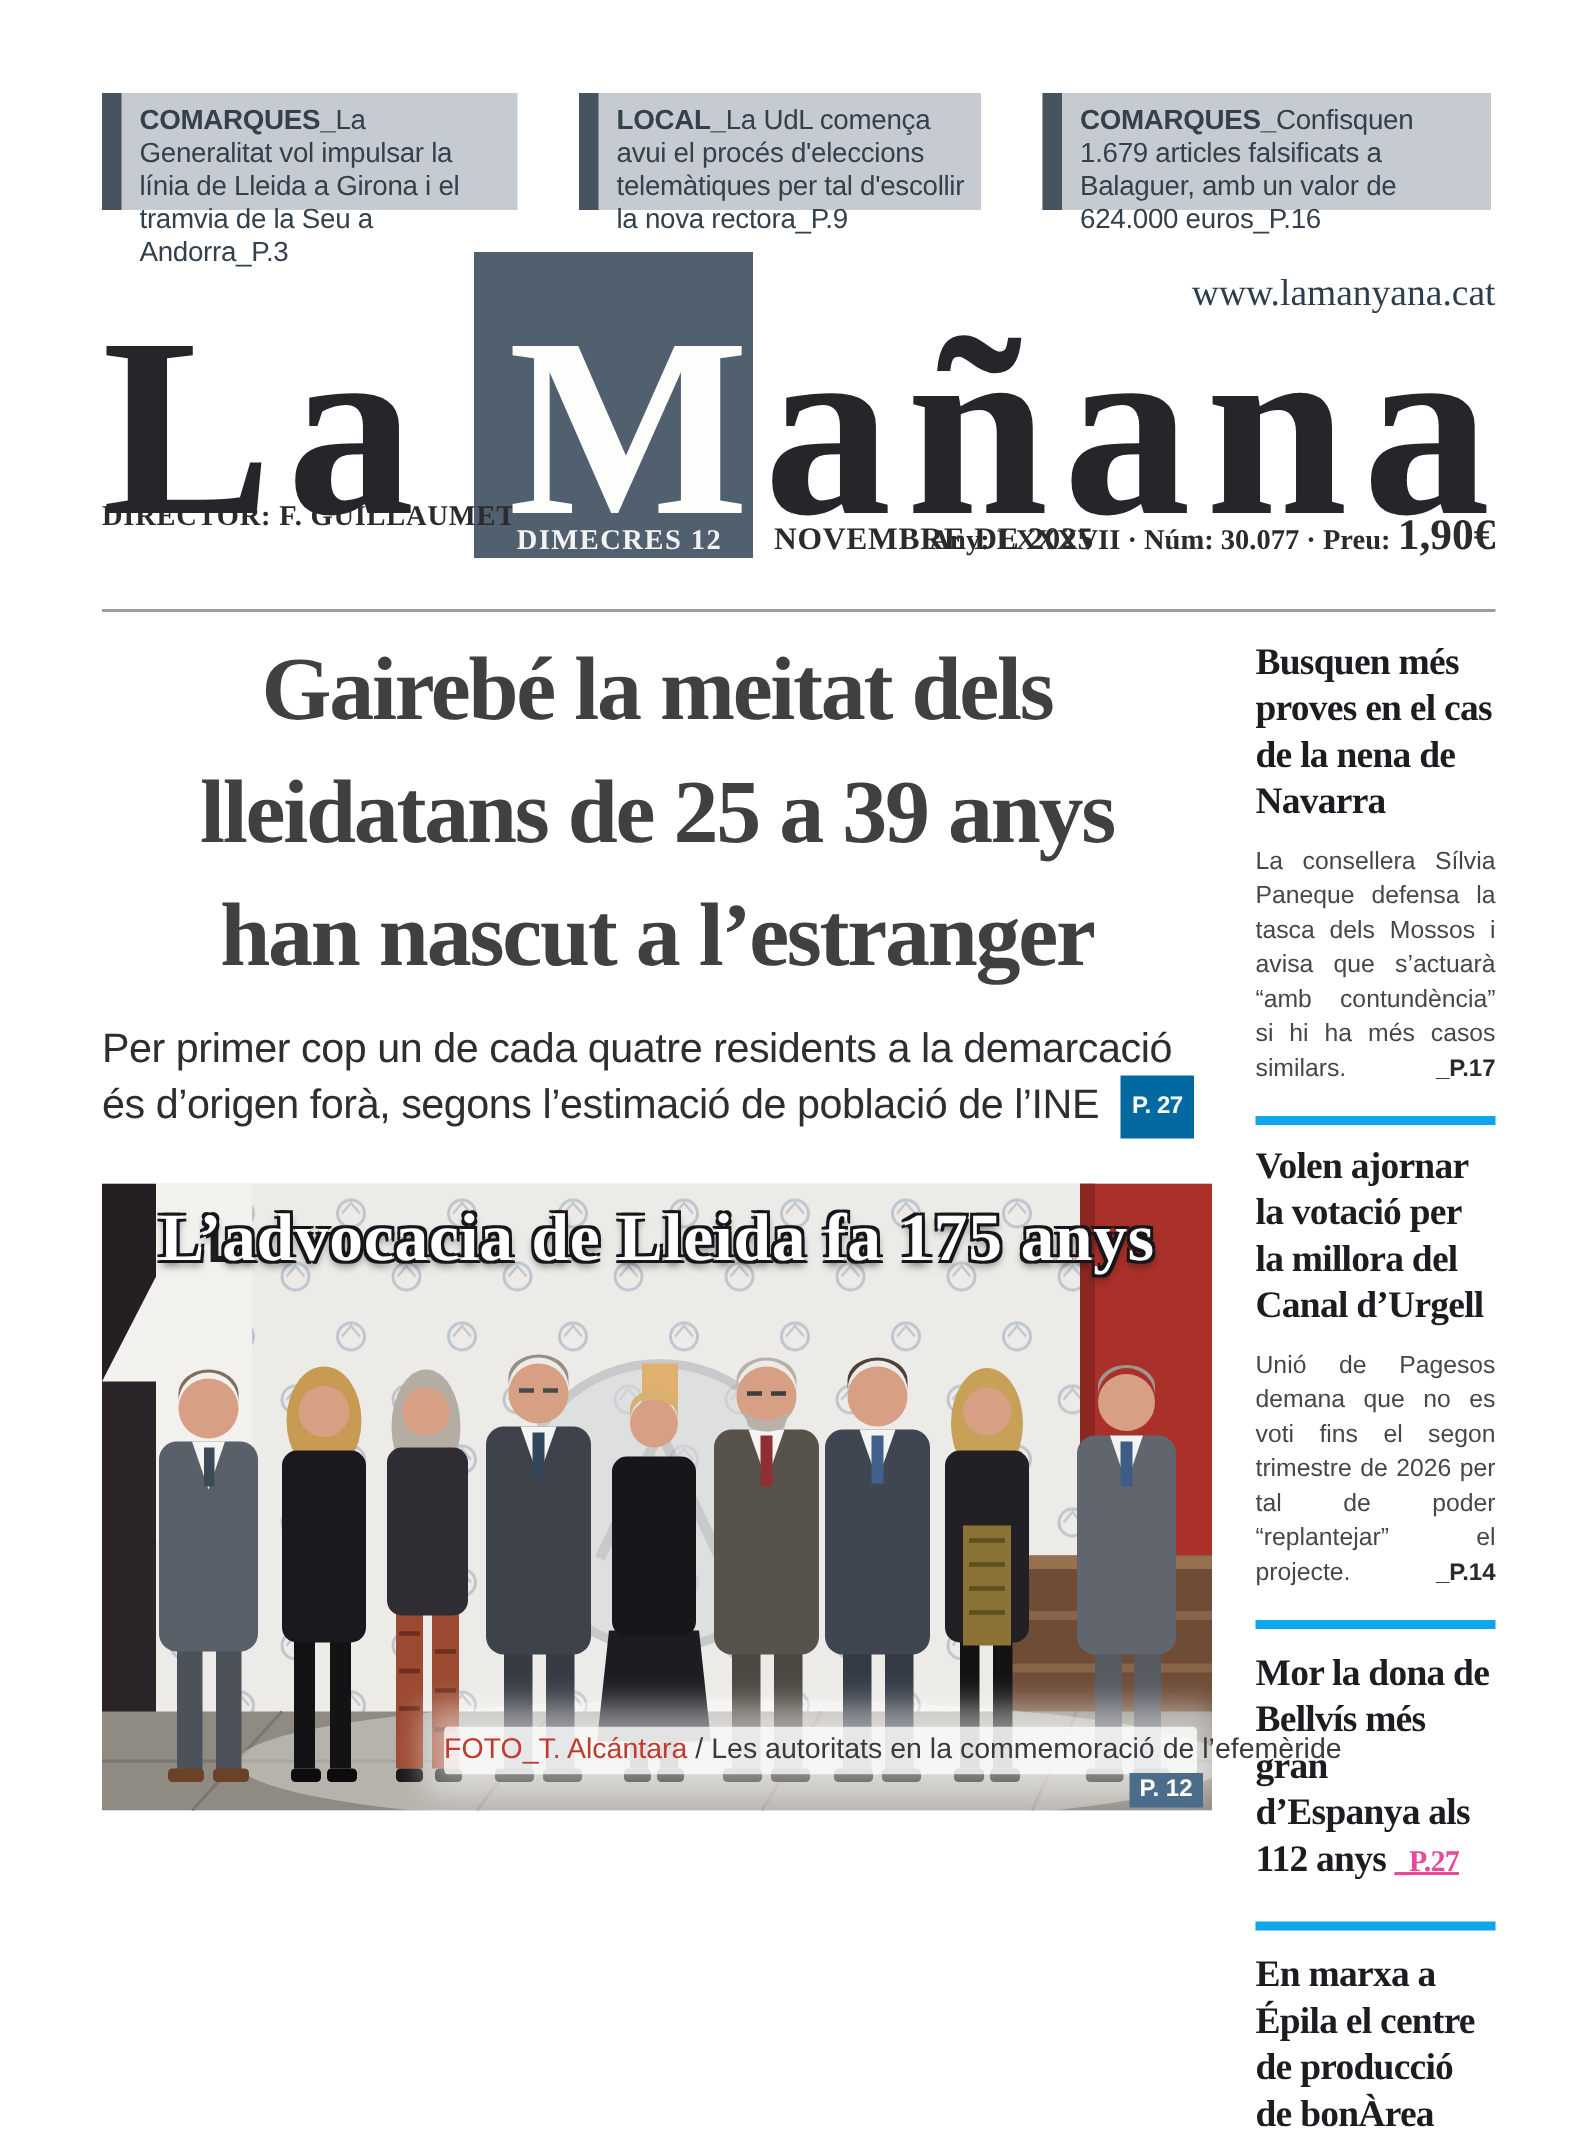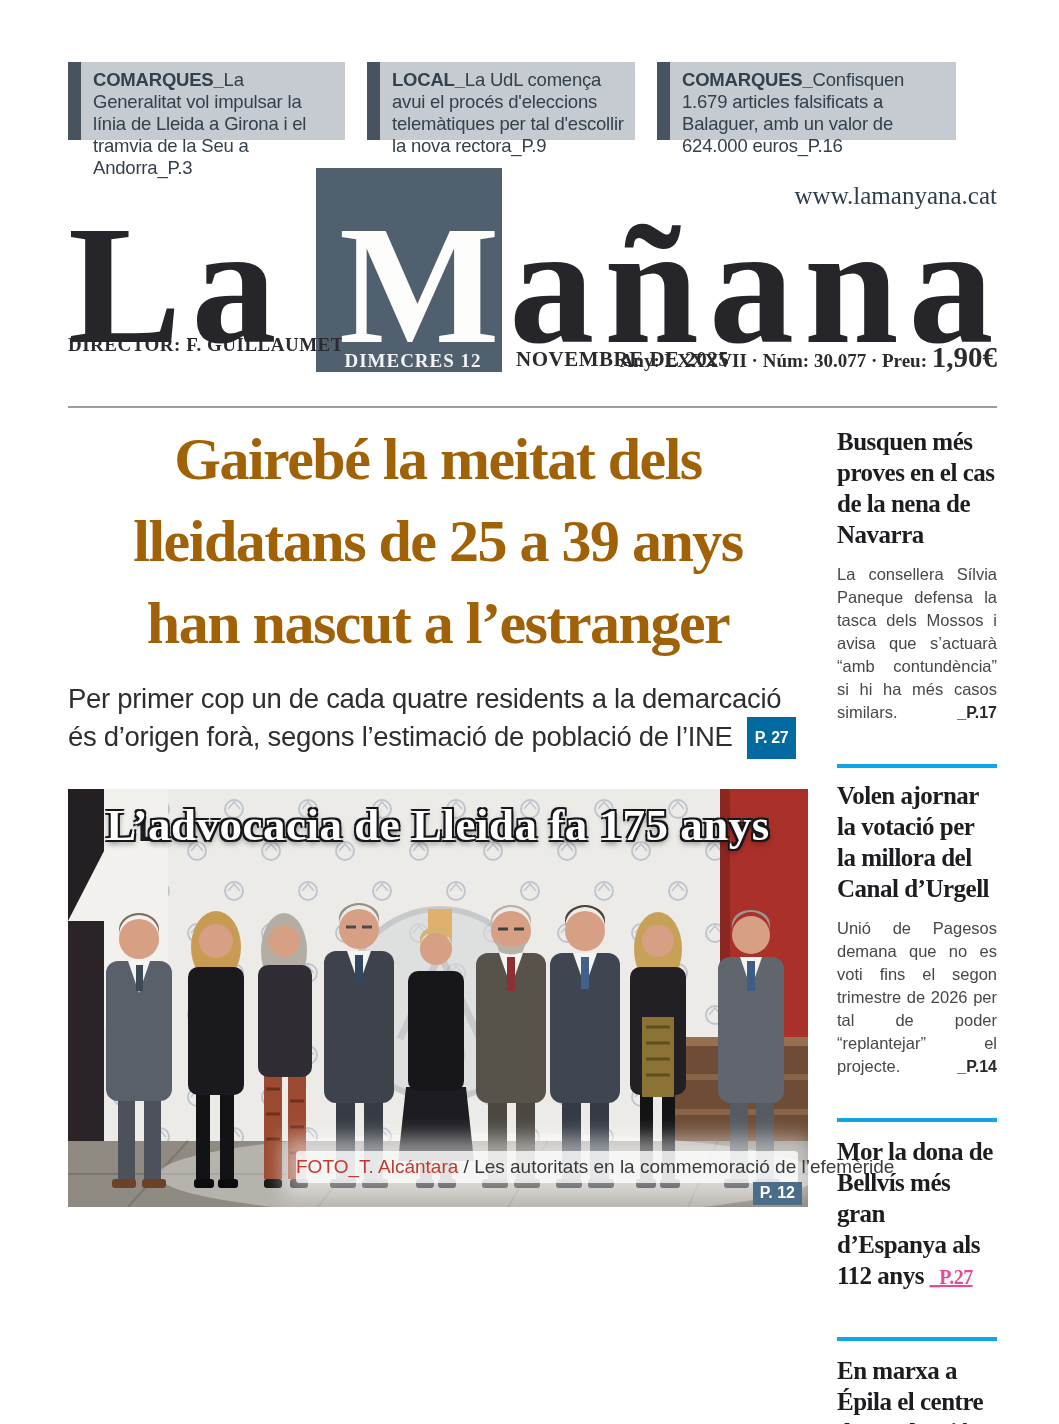--- a/index.html
+++ b/index.html
@@ -1,21 +1,21 @@
 <!DOCTYPE html>
 <html><head>
 <meta charset="utf-8">
 <style>
   * { margin:0; padding:0; box-sizing:border-box; }
   html,body { background:#ffffff; }
   body { width:1059px; height:1424px; font-family:"Liberation Sans", sans-serif; position:relative; overflow:hidden; }
   .page { position:absolute; left:68px; top:0; width:929px; }
 
   
-  .strip { display:flex; gap:22px; margin-top:62px; }
+  .strip { display:flex; gap:41px; margin-top:62px; }
   .strip-box { display:flex; width:299px; height:78px; background:#c5cbd1; }
   .strip-box:first-child { width:277px; }
   .strip-box:nth-child(2) { width:268px; }
   .strip-bar { width:13px; background:#47545f; flex:none; }
   .strip-text { padding:7px 10px 6px 12px; font-size:18.5px; line-height:22px; color:#34404c; letter-spacing:-0.2px; }
   .strip-text b { font-weight:700; }
 
   
   .masthead { position:relative; height:212px; margin-top:28px; }
   .m-box { position:absolute; left:248px; top:0; width:186px; height:204px; background:#50606e; }
@@ -26,37 +26,37 @@
   .m-director { position:absolute; left:0; bottom:24px; font-family:"Liberation Serif", serif; font-weight:700; font-size:19px; color:#2b2b2e; letter-spacing:0.5px; }
   .m-date { position:absolute; left:448px; bottom:8px; font-family:"Liberation Serif", serif; font-weight:700; font-size:21px; color:#2b2b2e; letter-spacing:0.5px; }
   .m-meta { position:absolute; right:0; bottom:6px; font-family:"Liberation Serif", serif; font-weight:700; font-size:19px; color:#2b2b2e; }
   .m-meta .price { font-size:29px; }
 
   .rule-main { border-top:2px solid #979da3; margin-top:26px; }
 
   
   .main { display:flex; gap:29px; margin-top:6px; }
   .leadcol { width:740px; flex:none; }
-  .headline { text-align:center; font-family:"Liberation Serif", serif; font-weight:700; font-size:60px; line-height:82px; letter-spacing:-1.5px; color:#a16207; margin-top:4px; }
+  .headline { text-align:center; font-family:"Liberation Serif", serif; font-weight:700; font-size:60px; line-height:82px; letter-spacing:-1.5px; color:#404040; margin-top:4px; }
   .subhead { margin-top:16px; font-size:27.5px; line-height:37px; color:#2d2e31; letter-spacing:-0.3px; }
   .badge { display:inline-block; background:#0369a1; color:#fff; font-weight:700; font-size:16px; padding:2px 8px 3px; margin-left:14px; vertical-align:3px; }
 
   
   .photo { position:relative; width:740px; height:418px; margin-top:30px; background:#eceae6; }
   .photo svg { position:absolute; inset:0; }
   .overlay-title { position:absolute; top:10px; left:0; width:100%; text-align:center; font-family:"Liberation Serif", serif; font-weight:700; font-size:45px; letter-spacing:0.5px; color:#ffffff; z-index:4;
      text-shadow:-2px -2px 0 #15151a, 2px -2px 0 #15151a, -2px 2px 0 #15151a, 2px 2px 0 #15151a, 0 3px 6px rgba(0,0,0,.6); }
   .caption { position:absolute; left:228px; right:10px; bottom:24px; background:rgba(255,255,255,.88); box-shadow:0 0 20px 14px rgba(255,255,255,.5); border-radius:3px; padding:5px 0; font-size:19px; color:#3a3a3d; z-index:4; white-space:nowrap; }
   .caption .credit { color:#c13a2d; }
   .photo-badge { position:absolute; right:6px; bottom:2px; background:#4c6d89; color:#fff; font-weight:700; font-size:16px; padding:2px 7px 3px; z-index:5; }
 
   
   .sidebar { width:160px; flex:none; }
   .side-item { padding:12px 0 20px; }
-  .side-item + .side-item { border-top:4px solid #0ea5e9;margin-top:20px; }
+  .side-item + .side-item { border-top:6px solid #0ea5e9; }
   .side-title { font-family:"Liberation Serif", serif; font-weight:700; font-size:25px; line-height:31px; letter-spacing:-0.5px; color:#1c1d20; }
   .side-body { margin-top:13px; font-size:16.5px; line-height:23px; color:#47474b; text-align:justify; }
   .side-page { font-weight:700; font-size:16px; color:#2a2a2e; float:right; }
   .side-page-inline { font-weight:700; font-size:20px; color:#ec4899; letter-spacing:-0.5px; white-space:nowrap;text-decoration:underline; }
   .side-item.pad-extra { padding-top:14px; padding-bottom:24px; }
 </style>
 </head>
 <body>
 
 <div class="page">

